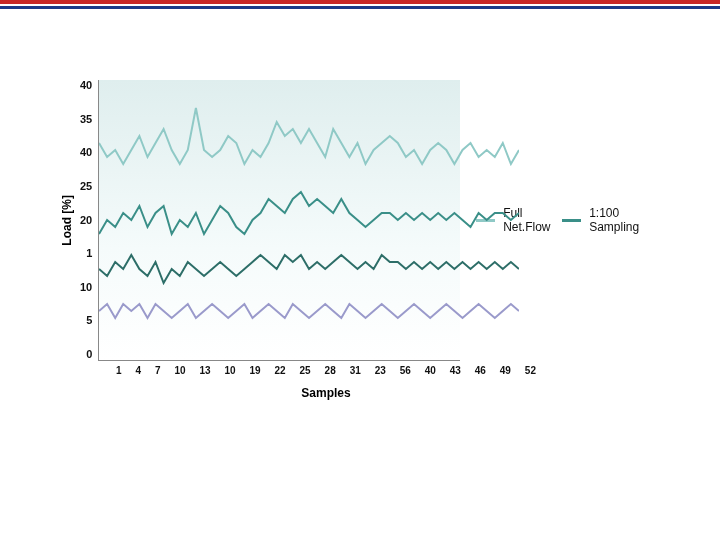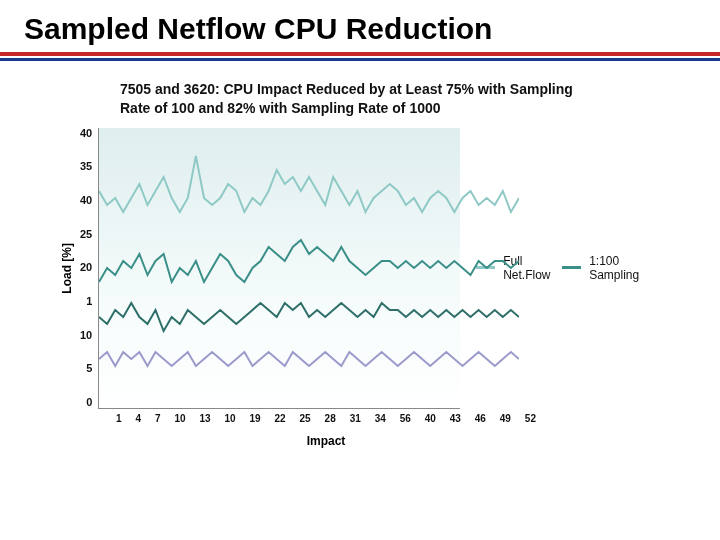--- a/index.html
+++ b/index.html
@@ -18,26 +18,24 @@
   .legend{margin-left:16px;display:flex;flex-direction:row;justify-content:space-around;height:280px;font-size:12px;color:#111;}
   .legend .item{display:flex;align-items:center;gap:8px;}
   .legend .sw{width:22px;height:3px;}
   .xticks{display:flex;width:420px;margin-left:56px;font-size:10px;font-weight:bold;color:#111;justify-content:space-between;margin-top:4px;}
   .xlab{text-align:center;font-size:12px;font-weight:bold;margin-left:56px;width:420px;margin-top:10px;}
 </style>
 </head>
 <body>
 
 <div class="slide">
-  <div class="title">Sampled Netflow CPU Reduction</div>
   <div class="rule2"></div>
   <div class="rule"></div>
 
   <div class="chart-wrap">
-    <div class="chart-title">7505 and 3620: CPU Impact Reduced by at Least 75% with Sampling Rate of 100 and 82% with Sampling Rate of 1000</div>
 
     <div class="plot-row">
       <div class="ylab">Load [%]</div>
       <div class="yticks" id="yticks">
           <span>40</span>
           <span>35</span>
           <span>40</span>
           <span>25</span>
           <span>20</span>
           <span>1</span>
@@ -70,23 +68,23 @@
         <span>4</span>
         <span>7</span>
         <span>10</span>
         <span>13</span>
         <span>10</span>
         <span>19</span>
         <span>22</span>
         <span>25</span>
         <span>28</span>
         <span>31</span>
-        <span>34</span>
+        <span>23</span>
         <span>56</span>
         <span>40</span>
         <span>43</span>
         <span>46</span>
         <span>49</span>
         <span>52</span>
       </div>
-    <div class="xlab">Impact</div>
+    <div class="xlab">Samples</div>
   </div>
 </div>
 
 </body></html>

